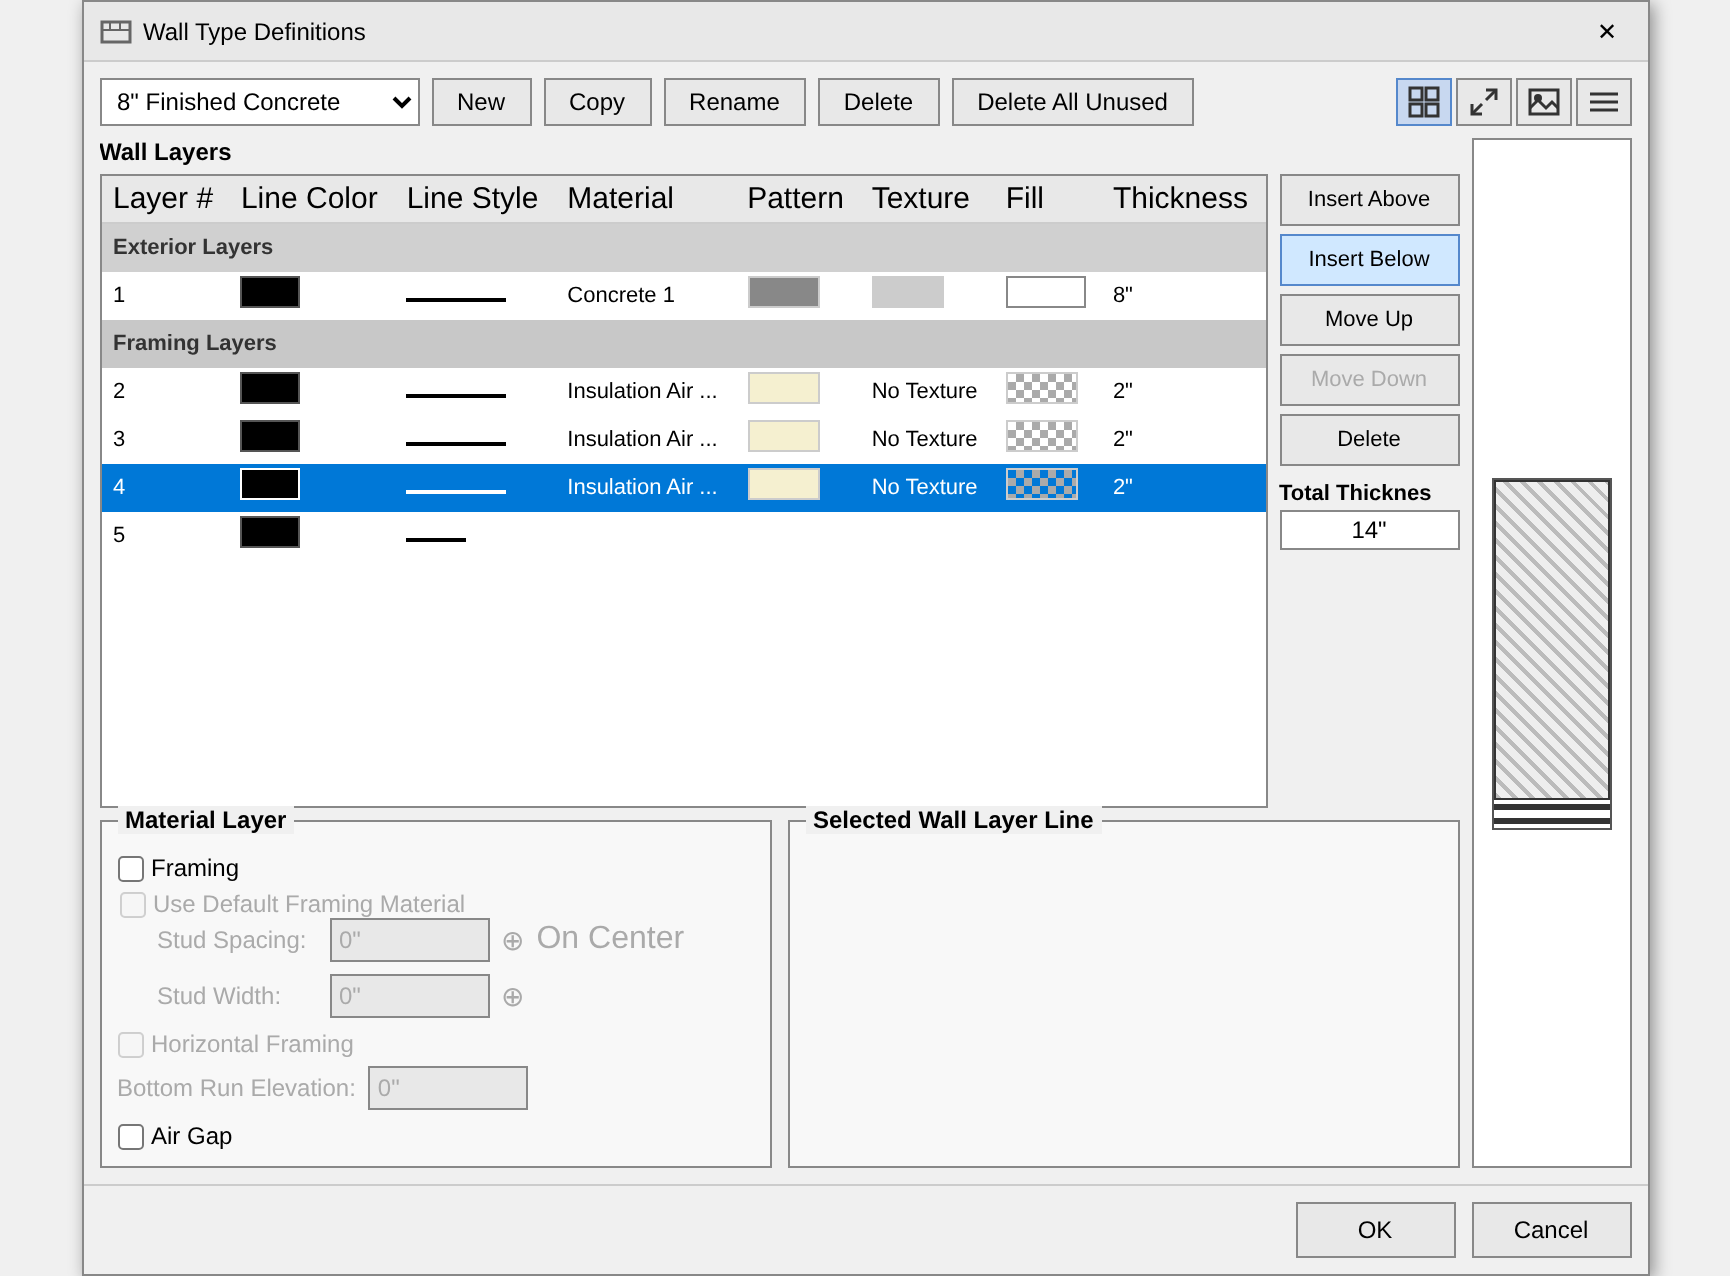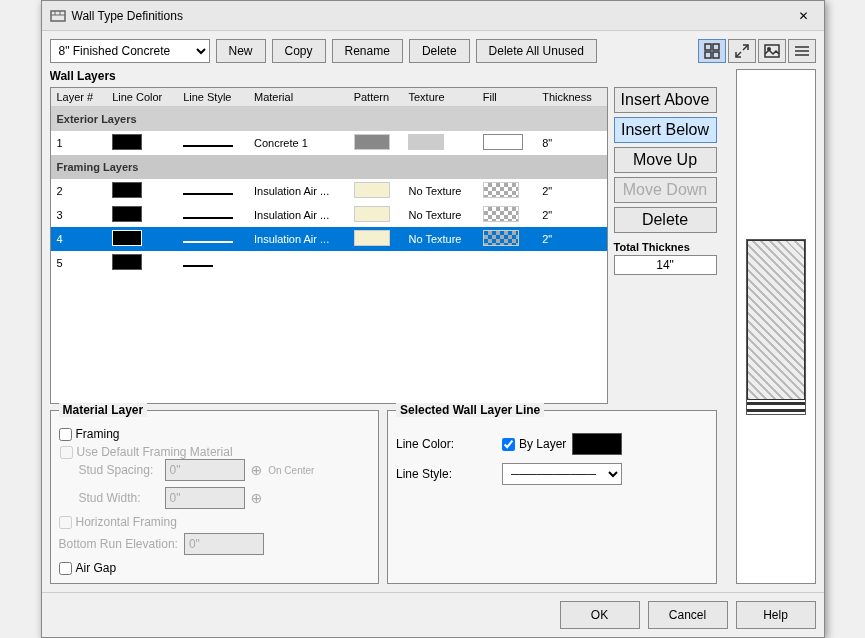--- a/index.html
+++ b/index.html
@@ -92,21 +92,21 @@
       display: flex;
       align-items: center;
       justify-content: center;
       font-size: 14px;
     }
     .icon-btn.active { background: #c8d8f0; border-color: #5588cc; }
 
     .main-area {
       flex: 1;
       display: flex;
-      gap: 19px;
+      gap: 6px;
       overflow: hidden;
     }
     .left-panel {
       flex: 1;
       display: flex;
       flex-direction: column;
       gap: 6px;
       overflow: hidden;
     }
     .right-panel {
@@ -144,21 +144,21 @@
     table {
       width: 100%;
       border-collapse: collapse;
     }
     th {
       background: #e8e8e8;
       border-bottom: 1px solid #ccc;
       padding: 3px 6px;
       text-align: left;
       font-weight: normal;
-      font-size: 11px;
+      font-size: 15px;
       white-space: nowrap;
     }
     td {
       padding: 2px 6px;
       font-size: 11px;
       white-space: nowrap;
       height: 24px;
     }
     .section-row td {
       background: #d0d0d0;
@@ -210,21 +210,21 @@
       flex-direction: column;
       gap: 4px;
       min-width: 90px;
     }
     .layer-btn {
       height: 26px;
       padding: 0 6px;
       border: 1px solid #888;
       background: #e8e8e8;
       cursor: pointer;
-      font-size: 16px;
+      font-size: 11px;
       white-space: nowrap;
     }
     .layer-btn:disabled { color: #aaa; cursor: default; background: #e8e8e8; }
     .layer-btn.active-btn {
       background: #d0e8ff;
       border-color: #5588cc;
     }
     .thickness-display {
       display: flex;
       flex-direction: column;
@@ -321,21 +321,21 @@
       font-size: 12px;
       cursor: pointer;
     }
     .checkbox-label input {
       margin: 0;
     }
     .disabled-text {
       color: #aaa;
     }
     .on-center-label {
-      font-size: 10px;
+      font-size: 16px;
     }
 
     .color-box {
       width: 50px;
       height: 22px;
       background: black;
       border: 1px solid #555;
       display: inline-block;
     }
     .line-style-select {
@@ -615,38 +615,20 @@
             <div style="margin-top:6px;">
               <label class="checkbox-label">
                 <input type="checkbox" style="">
                 <span>Air Gap</span>
               </label>
             </div>
           </div>
 
           <div class="selected-wall-panel">
             <span class="selected-wall-title">Selected Wall Layer Line</span>
-            <div style="margin-top:14px;">
-              <div class="form-row">
-                <span class="form-label">Line Color:</span>
-                <label class="checkbox-label">
-                  <input type="checkbox" checked="" style="">
-                  <span>By Layer</span>
-                </label>
-                <span class="color-box"></span>
-              </div>
-              <div class="form-row" style="margin-top:8px;">
-                <span class="form-label">Line Style:</span>
-                <select class="line-style-select">
-                  <option>──────────</option>
-                  <option>- - - - - -</option>
-                  <option>·  ·  ·  ·</option>
-                </select>
-              </div>
-            </div>
           </div>
         </div>
       </div>
 
       <div class="right-panel">
         <div class="preview-container">
           <div style="display:flex; flex-direction:column; width:60px; border:1px solid #555;">
             <div style="
               background: repeating-linear-gradient(45deg, #bbb, #bbb 2px, #eee 2px, #eee 6px);
               height:160px;
@@ -658,15 +640,14 @@
             <div style="height:3px; background:#333; margin:2px 0;"></div>
           </div>
         </div>
       </div>
     </div>
   </div>
 
   <div class="dialog-footer">
     <button class="footer-btn">OK</button>
     <button class="footer-btn">Cancel</button>
-    <button class="footer-btn">Help</button>
   </div>
 </div>
 
 </body></html>

